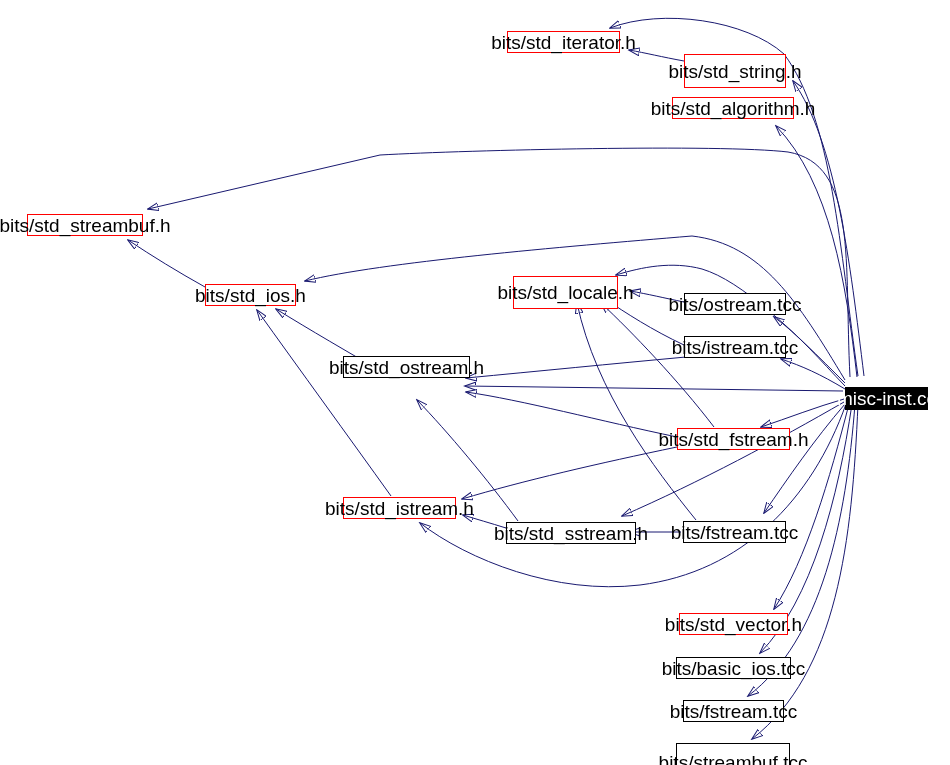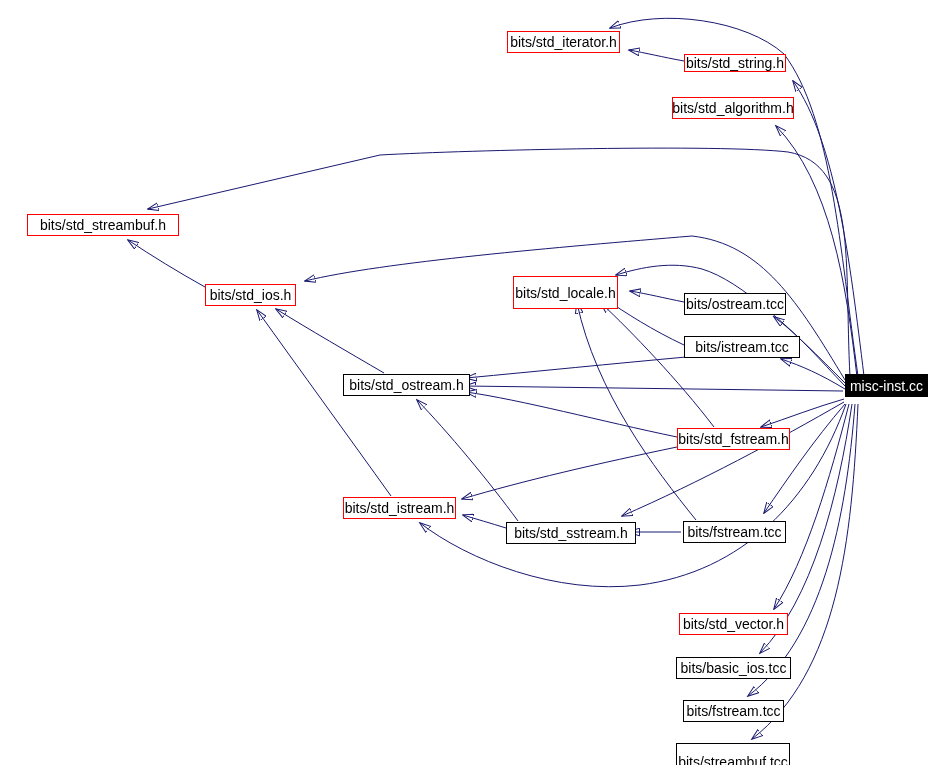--- a/index.html
+++ b/index.html
@@ -1,21 +1,21 @@
 <!DOCTYPE html>
 <html><head>
 <meta charset="utf-8">
 <style>
   html,body{margin:0;padding:0;background:#fff;}
   #canvas{position:relative;width:950px;height:765px;background:var(--bg,#fff);overflow:hidden;
           font-family:"Liberation Sans", sans-serif;}
   #edges{position:absolute;left:0;top:0;width:950px;height:765px;}
   #edges path{fill:none;stroke:var(--edge,#191970);stroke-width:1;}
   .node{position:absolute;display:flex;align-items:center;justify-content:center;
-        box-sizing:border-box;background:#fff;color:#000;font-size:14px;white-space:nowrap;
+        box-sizing:border-box;background:#fff;color:#000;font-size:19px;white-space:nowrap;
         line-height:1;}
   .node.red{border:1px solid var(--red,#ff0000);}
   .node.plain{border:1px solid var(--plain,#000000);}
   .node.focus{border:1px solid var(--plain,#000000);background:var(--focusbg,#000000);
               color:var(--focusfg,#ffffff);}
 </style>
 </head>
 <body>
 
 <div id="canvas" style="--bg: #ffffff; --edge: #191970; --red: #ff0000; --plain: #000000; --focusbg: #000000; --focusfg: #ffffff;">
@@ -54,29 +54,29 @@
       <path d="M714,427 C678,380 632,332 601,303" marker-end="url(#arr)"></path>
       <path d="M677,437 C600,421 522,400 466,392" marker-end="url(#arr)"></path>
       <path d="M677,447 C600,463 522,481 462,499" marker-end="url(#arr)"></path>
       <path d="M686,357 C610,364 540,371 466,378" marker-end="url(#arr)"></path>
       <path d="M518,521 C488,480 448,432 417,400" marker-end="url(#arr)"></path>
       <path d="M506,528 C490,523 476,519 463,515" marker-end="url(#arr)"></path>
       <path d="M681,532 L629,532" marker-end="url(#arr)"></path>
     </svg>
 
   <div class="node red" style="left:507px;top:31px;width:113px;height:22px">bits/std_iterator.h</div>
-  <div class="node red" style="left:684px;top:54px;width:102px;height:18px">bits/std_string.h</div>
+  <div class="node red" style="left:684px;top:54px;width:102px;height:34px">bits/std_string.h</div>
   <div class="node red" style="left:672px;top:97px;width:122px;height:22px">bits/std_algorithm.h</div>
-  <div class="node red" style="left:27px;top:214px;width:152px;height:22px">bits/std_streambuf.h</div>
+  <div class="node red" style="left:27px;top:214px;width:116px;height:22px">bits/std_streambuf.h</div>
   <div class="node red" style="left:205px;top:284px;width:91px;height:22px">bits/std_ios.h</div>
   <div class="node red" style="left:513px;top:276px;width:105px;height:33px">bits/std_locale.h</div>
   <div class="node plain" style="left:684px;top:293px;width:102px;height:22px">bits/ostream.tcc</div>
-  <div class="node plain" style="left:684px;top:336px;width:116px;height:22px">bits/istream.tcc</div>
-  <div class="node plain" style="left:343px;top:374px;width:127px;height:22px">bits/std_ostream.h</div>
-  <div class="node focus" style="left:845px;top:374px;width:83px;height:23px">misc-inst.cc</div>
+  <div class="node plain" style="left:684px;top:336px;width:102px;height:22px">bits/istream.tcc</div>
+  <div class="node plain" style="left:343px;top:356px;width:127px;height:22px">bits/std_ostream.h</div>
+  <div class="node focus" style="left:845px;top:387px;width:83px;height:23px">misc-inst.cc</div>
   <div class="node red" style="left:677px;top:428px;width:113px;height:22px">bits/std_fstream.h</div>
   <div class="node red" style="left:343px;top:497px;width:113px;height:22px">bits/std_istream.h</div>
   <div class="node plain" style="left:506px;top:522px;width:130px;height:22px">bits/std_sstream.h</div>
   <div class="node plain" style="left:683px;top:521px;width:103px;height:22px">bits/fstream.tcc</div>
   <div class="node red" style="left:679px;top:613px;width:109px;height:22px">bits/std_vector.h</div>
   <div class="node plain" style="left:676px;top:657px;width:115px;height:22px">bits/basic_ios.tcc</div>
   <div class="node plain" style="left:683px;top:700px;width:101px;height:22px">bits/fstream.tcc</div>
   <div class="node plain" style="left:676px;top:743px;width:114px;height:38px">bits/streambuf.tcc</div>
 
 </div>

